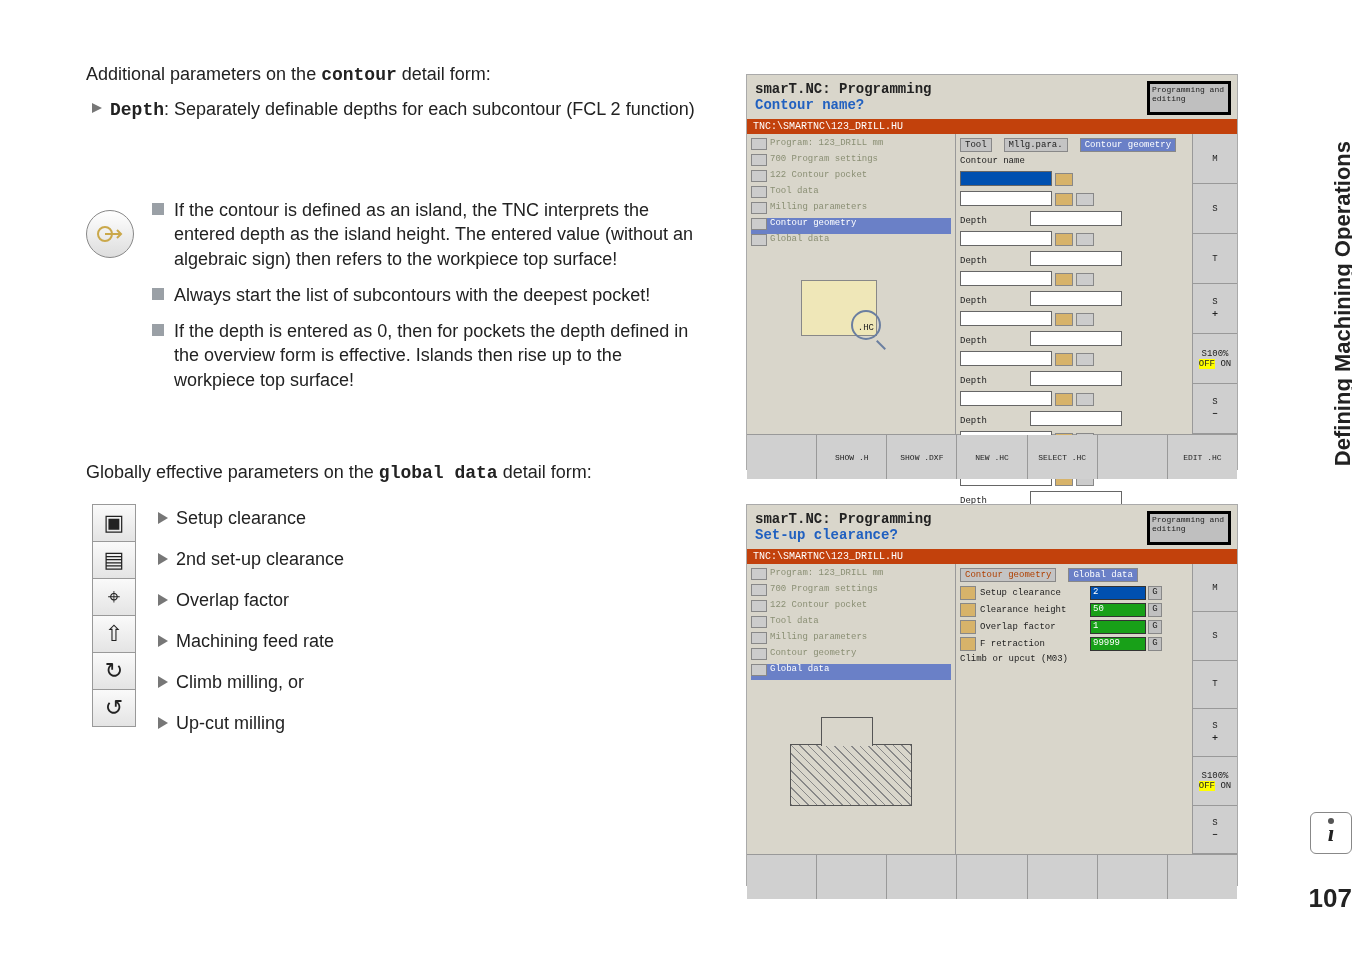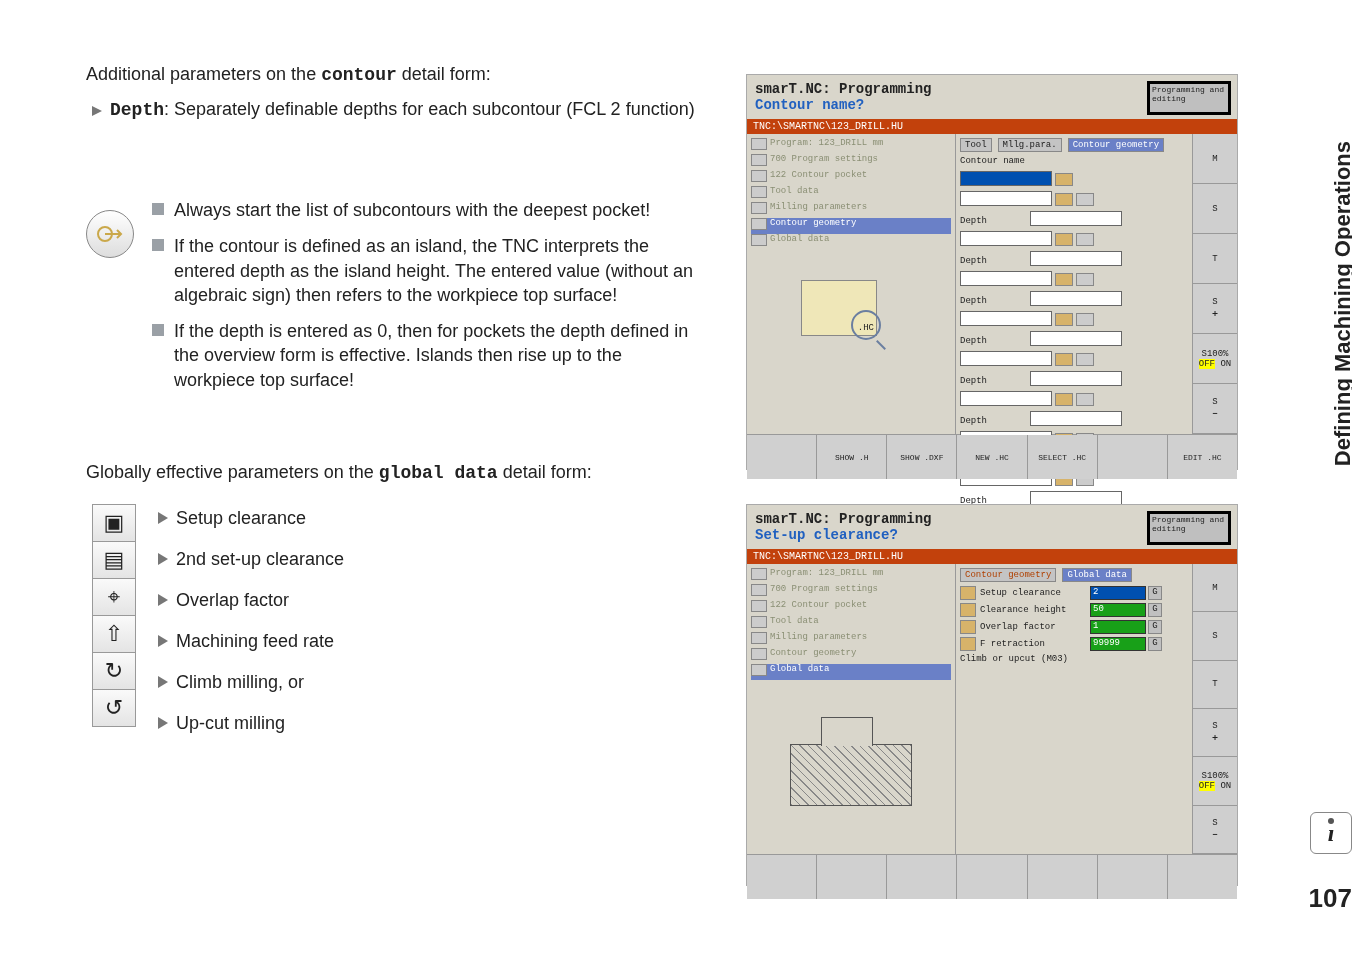--- a/index.html
+++ b/index.html
@@ -1,20 +1,20 @@
 <!DOCTYPE html>
 <html><head>
 <meta charset="utf-8">
 <style>
 body{margin:0;background:#fff;font-family:Arial,Helvetica,sans-serif;width:1352px;height:954px;position:relative;color:#222}
 .page{position:absolute;left:86px;top:64px;width:1180px;height:840px}
 .lcol{position:absolute;left:0;top:0;width:620px}
 .intro{font-size:18px;margin-bottom:12px}
 .mono{font-family:"Courier New",monospace;font-weight:bold}
-.li1{display:flex;align-items:center;margin-left:6px;margin-bottom:10px}
+.li1{display:flex;align-items:flex-start;margin-left:6px;margin-bottom:10px}
 .arr{margin-right:8px;color:#666;font-size:14px;margin-top:3px}
 .arr svg{width:10px;height:10px}
 .li1-body{font-size:18px;line-height:1.35}
 .notebox{position:absolute;left:0;top:134px;width:620px;display:flex;align-items:flex-start}
 .noteicon{width:46px;height:46px;border:1px solid #888;border-radius:50%;background:linear-gradient(#fff,#ddd);display:flex;align-items:center;justify-content:center;flex:none;margin-right:18px;margin-top:12px}
 .noteicon svg{width:26px;height:18px}
 .notelist{flex:1}
 .nitem{display:flex;align-items:flex-start;margin-bottom:12px}
 .nbul{width:12px;height:12px;background:#9aa0a6;margin-right:10px;margin-top:5px;flex:none}
 .ntxt{font-size:18px;line-height:1.35}
@@ -33,21 +33,21 @@
 .sh-title{font-size:14px;font-weight:bold}
 .sh-q{color:#2060c0;font-size:14px;font-weight:bold}
 .sh-mode{position:absolute;right:6px;top:6px;width:74px;height:24px;background:#bfbfbf;border:3px solid #000000;font-size:8px;padding:2px;line-height:1.1}
 .sh-path{background:#c2410c;color:#fff;padding:2px 6px;font-size:10px}
 .sh-body{display:flex;height:300px}
 .sh-tree{width:200px;border-right:1px solid #999;background:#d9d6cb;padding:4px;font-size:9px}
 .sh-tree .trow{display:flex;align-items:flex-start;height:16px;white-space:nowrap;overflow:hidden;color:#8a8f74}
 .sh-tree .trow.sel{background:#6a80c7;color:#fff}
 .ticon{width:14px;height:10px;background:#ccc;border:1px solid #888;margin-right:3px;display:inline-block}
 .sh-ctr{flex:1;padding:4px;background:#d9d6cb}
-.tabs{display:flex;gap:6px;margin-bottom:4px}
+.tabs{display:flex;gap:12px;margin-bottom:4px}
 .tab{background:#c4c4c4;border:1px solid #888;padding:1px 4px;font-size:9px}
 .tab.sel{background:#6a80c7;color:#fff}
 .fld{display:flex;align-items:flex-end;margin-bottom:5px}
 .fld label{width:70px;font-size:9px}
 .fld input{width:86px;height:11px;border:1px solid #666;background:#fff;font-size:9px}
 .fld .chip{width:16px;height:11px;background:#d7b36a;border:1px solid #888;margin-left:3px}
 .fld .chip2{width:16px;height:11px;background:#ccc;border:1px solid #888;margin-left:3px}
 .sh-side{width:44px;background:#cfcfcf;border-left:1px solid #999;display:flex;flex-direction:column}
 .sbtn{flex:1;border-bottom:1px solid #999;display:flex;align-items:center;justify-content:center;font-size:9px;flex-direction:column}
 .sh-sk{display:flex;border-top:1px solid #999;height:44px}
@@ -91,25 +91,25 @@
  <div class="notebox">
   <div class="noteicon">
         <svg viewBox="0 0 26 18">
           <ellipse cx="8" cy="9" rx="7" ry="7" fill="none" stroke="#caa84a" stroke-width="2"></ellipse>
           <path d="M8 9 L24 9 M20 5 L24 9 L20 13" fill="none" stroke="#caa84a" stroke-width="2"></path>
         </svg>
       </div>
   <div class="notelist">
    <div class="nitem">
           <div class="nbul"></div>
-          <div class="ntxt">Always start the list of subcontours with the deepest pocket!</div>
+          <div class="ntxt">If the contour is defined as an island, the TNC interprets the entered depth as the island height. The entered value (without an algebraic sign) then refers to the workpiece top surface!</div>
         </div>
    <div class="nitem">
           <div class="nbul"></div>
-          <div class="ntxt">If the contour is defined as an island, the TNC interprets the entered depth as the island height. The entered value (without an algebraic sign) then refers to the workpiece top surface!</div>
+          <div class="ntxt">Always start the list of subcontours with the deepest pocket!</div>
         </div>
    <div class="nitem">
           <div class="nbul"></div>
           <div class="ntxt">If the depth is entered as 0, then for pockets the depth defined in the overview form is effective. Islands then rise up to the workpiece top surface!</div>
         </div>
   </div>
  </div>
 
  <div class="global-intro">
   <span>Globally effective parameters on the </span><span class="mono">global data</span><span> detail form:</span>

